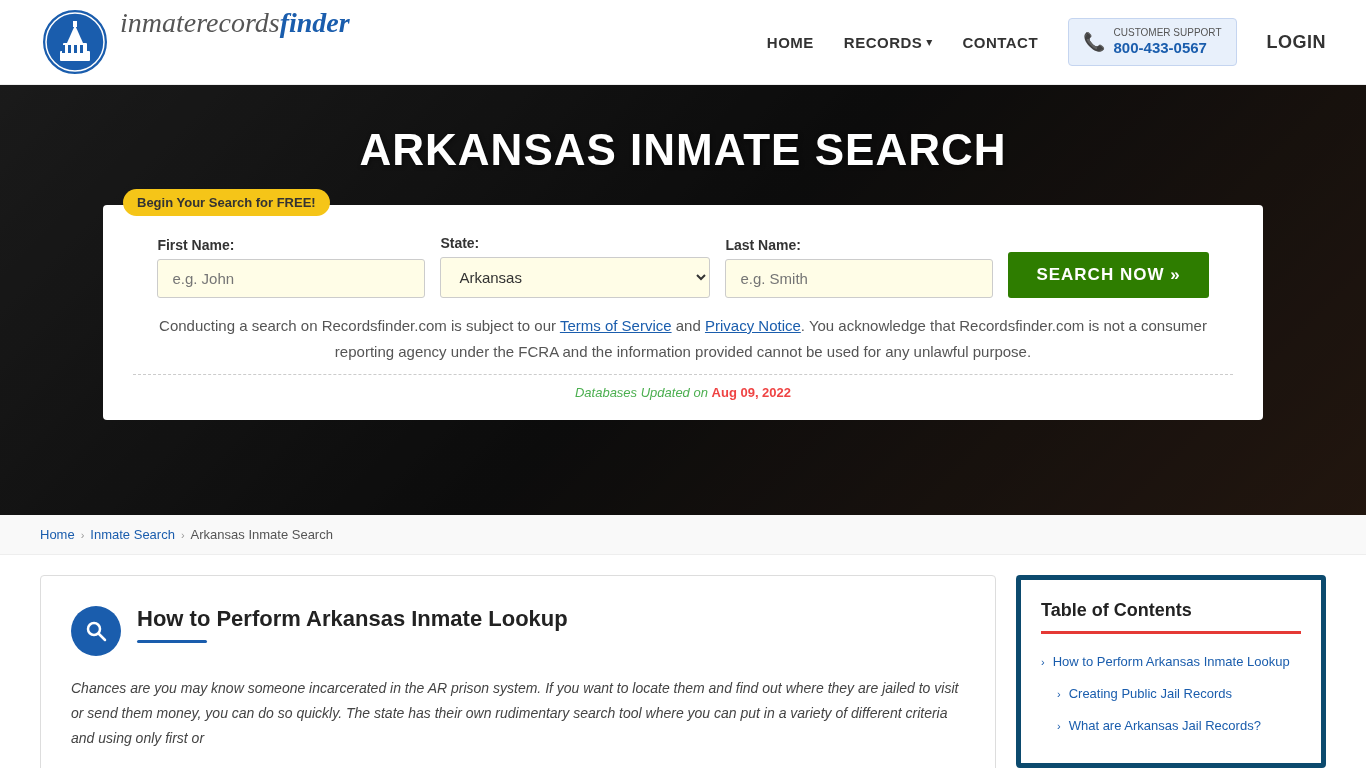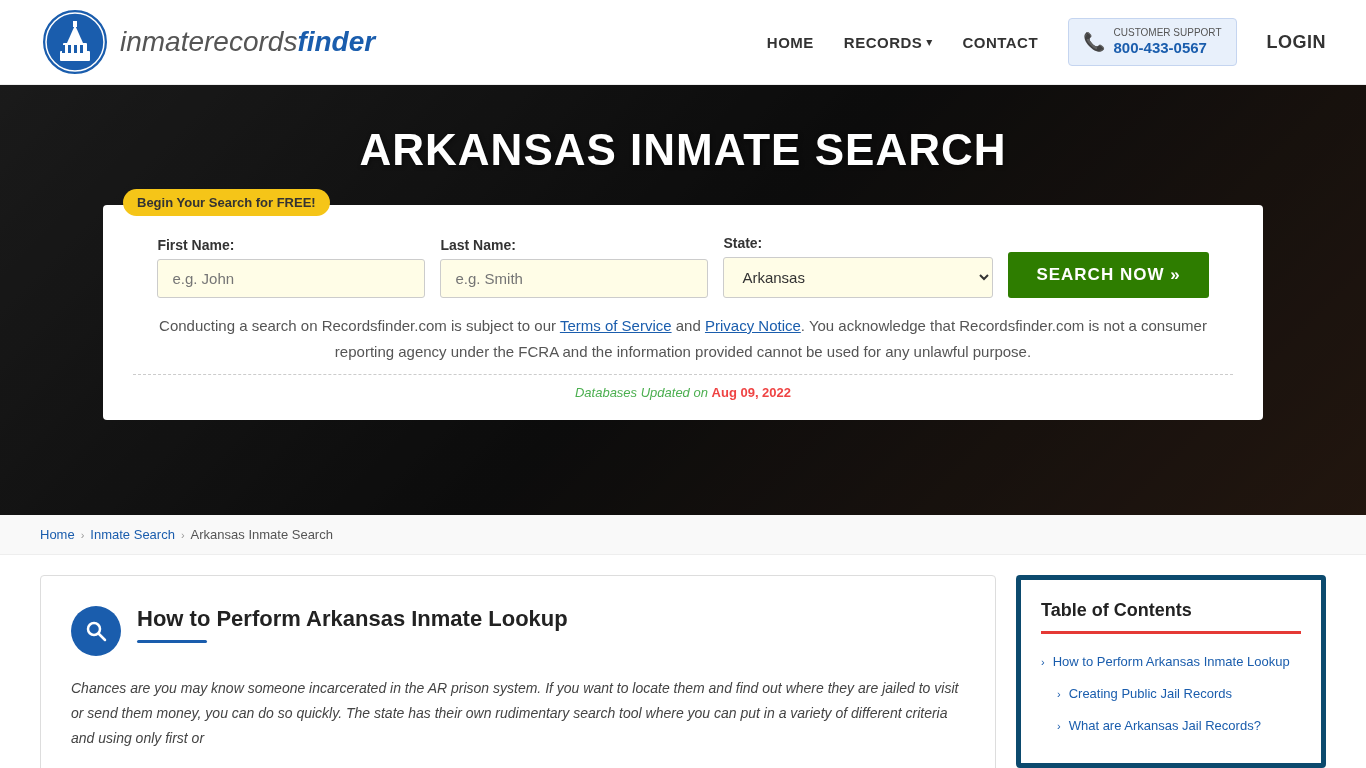--- a/index.html
+++ b/index.html
@@ -10,22 +10,23 @@
       display: flex;
       align-items: center;
       justify-content: space-between;
       padding: 10px 40px;
       background: #fff;
       border-bottom: 1px solid #eee;
       height: 85px;
     }
     #logo-area {
       display: flex;
-      align-items: center;
+      align-items: flex-start;
       gap: 10px;
+      font-family: Liberation Serif, serif;
     }
     #logo-icon {
       width: 70px;
       height: 70px;
     }
     #nav {
       display: flex;
       align-items: center;
       gap: 30px;
     }
@@ -340,33 +341,33 @@
 
   <div id="search-box">
     <div id="begin-badge">Begin Your Search for FREE!</div>
 
     <div id="search-fields">
       <div class="field-group">
         <label>First Name:</label>
         <input type="text" placeholder="e.g. John" style="">
       </div>
       <div class="field-group">
-        <label>Last Name:</label>
-        <input type="text" placeholder="e.g. Smith" style="">
-      </div>
-      <div class="field-group">
         <label>State:</label>
         <select>
           <option>Arkansas</option>
           <option>Alabama</option>
           <option>Alaska</option>
           <option>California</option>
           <option>Colorado</option>
         </select>
       </div>
+      <div class="field-group">
+        <label>Last Name:</label>
+        <input type="text" placeholder="e.g. Smith" style="">
+      </div>
       <button id="search-btn">SEARCH NOW »</button>
     </div>
 
     <p id="disclaimer">
       Conducting a search on Recordsfinder.com is subject to our <a>Terms of Service</a> and <a>Privacy Notice</a>. You acknowledge that Recordsfinder.com is not a consumer reporting agency under the FCRA and the information provided cannot be used for any unlawful purpose.
     </p>
 
     <div id="db-update">
       <span>Databases Updated on</span>&nbsp;<strong>Aug 09, 2022</strong>
     </div>

